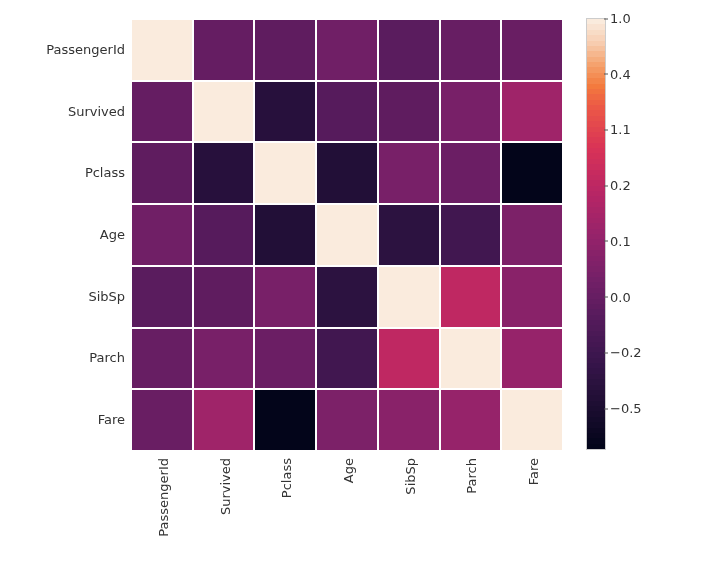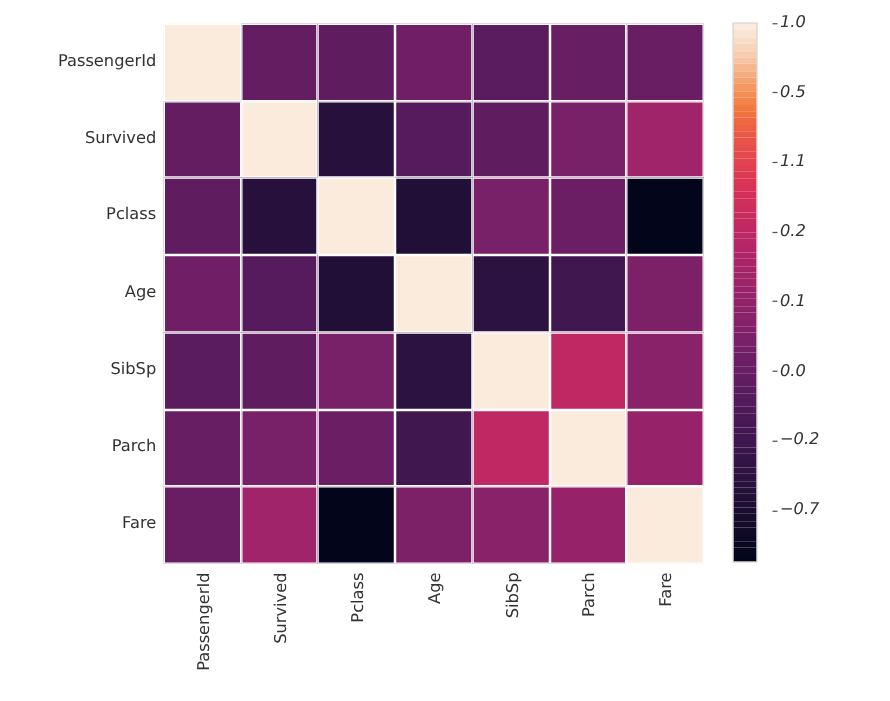--- a/index.html
+++ b/index.html
@@ -87,24 +87,23 @@
   }
   .cbar-ticks {
     position: absolute;
     left: 24px;
     top: 0;
     width: 60px;
     height: 432px;
   }
   .cbar-ticks div {
     position: absolute;
-    left: 14px;
+    left: 0;
     transform: translateY(-50%);
     white-space: nowrap;
-    font-style: italic;
   }
   .cbar-ticks div::before {
     content: "";
     position: absolute;
     left: -6px;
     top: 50%;
     width: 4px;
     height: 1px;
     background: #555;
   }
@@ -375,22 +374,22 @@
       <div class="seg" style="height: 1.25%; background: rgb(27, 13, 48);"></div>
       <div class="seg" style="height: 1.25%; background: rgb(24, 12, 45);"></div>
       <div class="seg" style="height: 1.25%; background: rgb(20, 11, 42);"></div>
       <div class="seg" style="height: 1.25%; background: rgb(17, 10, 39);"></div>
       <div class="seg" style="height: 1.25%; background: rgb(13, 8, 35);"></div>
       <div class="seg" style="height: 1.25%; background: rgb(10, 7, 32);"></div>
       <div class="seg" style="height: 1.25%; background: rgb(6, 6, 29);"></div>
       <div class="seg" style="height: 1.25%; background: rgb(3, 5, 26);"></div>
     </div>
   <div class="cbar-ticks">
-      <div style="top: 390.194px;">−0.7</div>
+      <div style="top: 390.194px;">−0.5</div>
       <div style="top: 334.452px;">−0.2</div>
       <div style="top: 278.71px; text-align: right;">0.0</div>
       <div style="top: 222.968px;">0.1</div>
       <div style="top: 167.226px;">0.2</div>
       <div style="top: 111.484px;">1.1</div>
-      <div style="top: 55.7419px;">0.5</div>
+      <div style="top: 55.7419px;">0.4</div>
       <div style="top: 0px;">1.0</div>
     </div>
 </div>
 
 </body></html>

